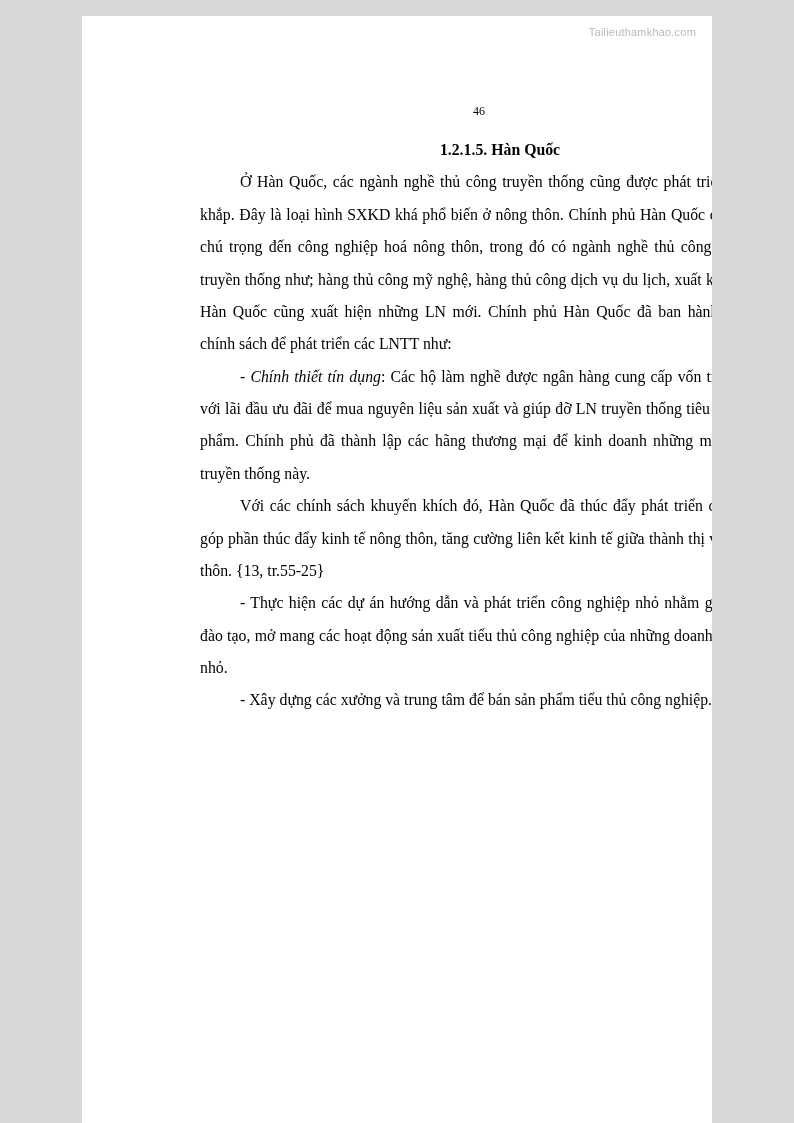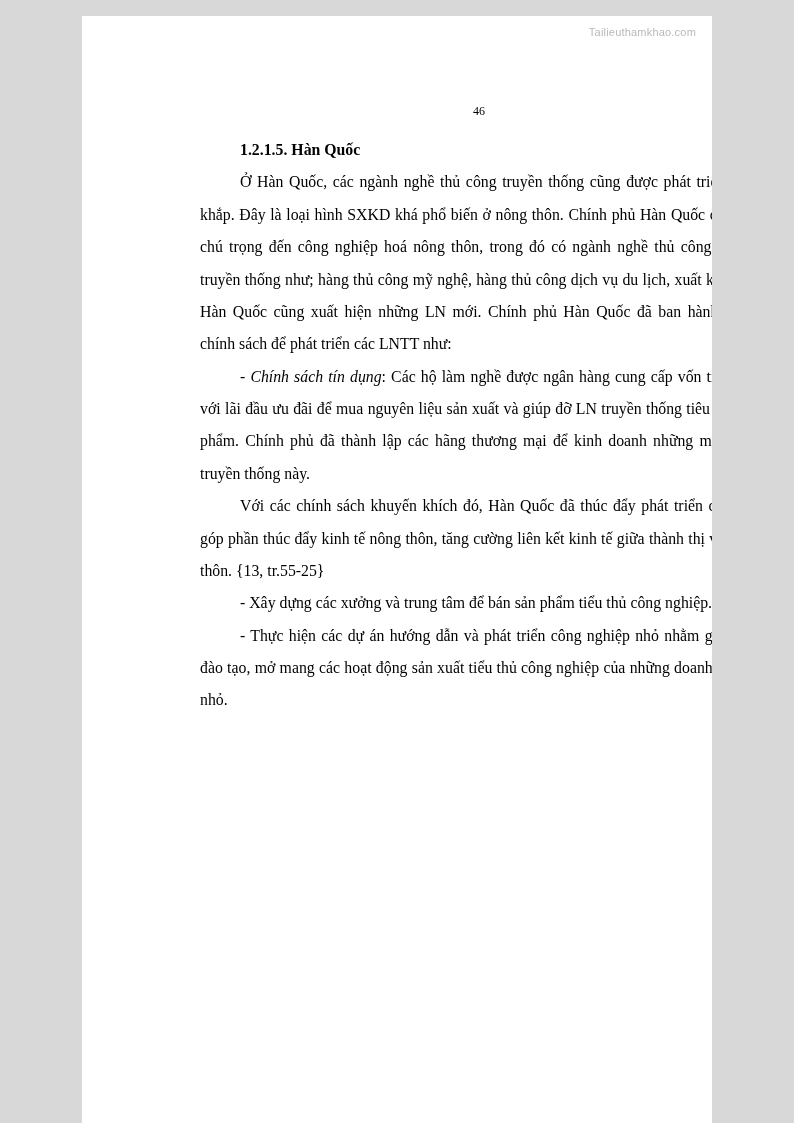--- a/index.html
+++ b/index.html
@@ -46,21 +46,21 @@
     margin: 0 0 0 0;
     font-size: 15.8px;
     line-height: 2.05;
     text-align: justify;
     text-justify: inter-word;
     text-indent: 40px;
   }
   p.heading {
     font-weight: bold;
     text-indent: 40px;
-    text-align: left;
+    text-align: center;
   }
   p.dash {
     text-indent: 40px;
   }
   .it {
     font-style: italic;
   }
   .nojust {
     text-align: left;
   }
@@ -74,26 +74,26 @@
 
   <div class="page-number">46</div>
 
   <div class="content">
 
     <p class="heading">1.2.1.5. Hàn Quốc</p>
 
     <p>Ở Hàn Quốc, các ngành nghề thủ công truyền thống cũng được phát triển rộng khắp. Đây là loại hình SXKD khá phổ biến ở nông thôn. Chính phủ Hàn Quốc cũng đã chú trọng đến công nghiệp hoá nông thôn, trong đó có ngành nghề thủ công và LN truyền thống như; hàng thủ công mỹ nghệ, hàng thủ công dịch vụ du lịch, xuất khẩu...Ở Hàn Quốc cũng xuất hiện những LN mới. Chính phủ Hàn Quốc đã ban hành nhiều chính sách để phát triển các LNTT như:</p>
 
 
-    <p class="dash"><span class="it">- Chính sách tín dụng</span><span>: Các hộ làm nghề được ngân hàng cung cấp vốn tín dụng với lãi đầu ưu đãi để mua nguyên liệu sản xuất và giúp đỡ LN truyền thống tiêu thụ sản phẩm. Chính phủ đã thành lập các hãng thương mại để kinh doanh những mặt hàng truyền thống này.</span></p>
+    <p class="dash"><span class="it">- Chính thiết tín dụng</span><span>: Các hộ làm nghề được ngân hàng cung cấp vốn tín dụng với lãi đầu ưu đãi để mua nguyên liệu sản xuất và giúp đỡ LN truyền thống tiêu thụ sản phẩm. Chính phủ đã thành lập các hãng thương mại để kinh doanh những mặt hàng truyền thống này.</span></p>
 
     <p>Với các chính sách khuyến khích đó, Hàn Quốc đã thúc đẩy phát triển các LN, góp phần thúc đẩy kinh tế nông thôn, tăng cường liên kết kinh tế giữa thành thị và nông thôn. {13, tr.55-25}</p>
 
 
 
+    <p class="dash">- Thực hiện các dự án hướng dẫn và phát triển công nghiệp nhỏ nhằm giáo dục đào tạo, mở mang các hoạt động sản xuất tiểu thủ công nghiệp của những doanh nghiệp nhỏ.</p>
+
     <p class="dash nojust">- Xây dựng các xưởng và trung tâm để bán sản phẩm tiểu thủ công nghiệp.</p>
-
-    <p class="dash">- Thực hiện các dự án hướng dẫn và phát triển công nghiệp nhỏ nhằm giáo dục đào tạo, mở mang các hoạt động sản xuất tiểu thủ công nghiệp của những doanh nghiệp nhỏ.</p>
 
 
   </div>
 
 </div>
 
 </body></html>

